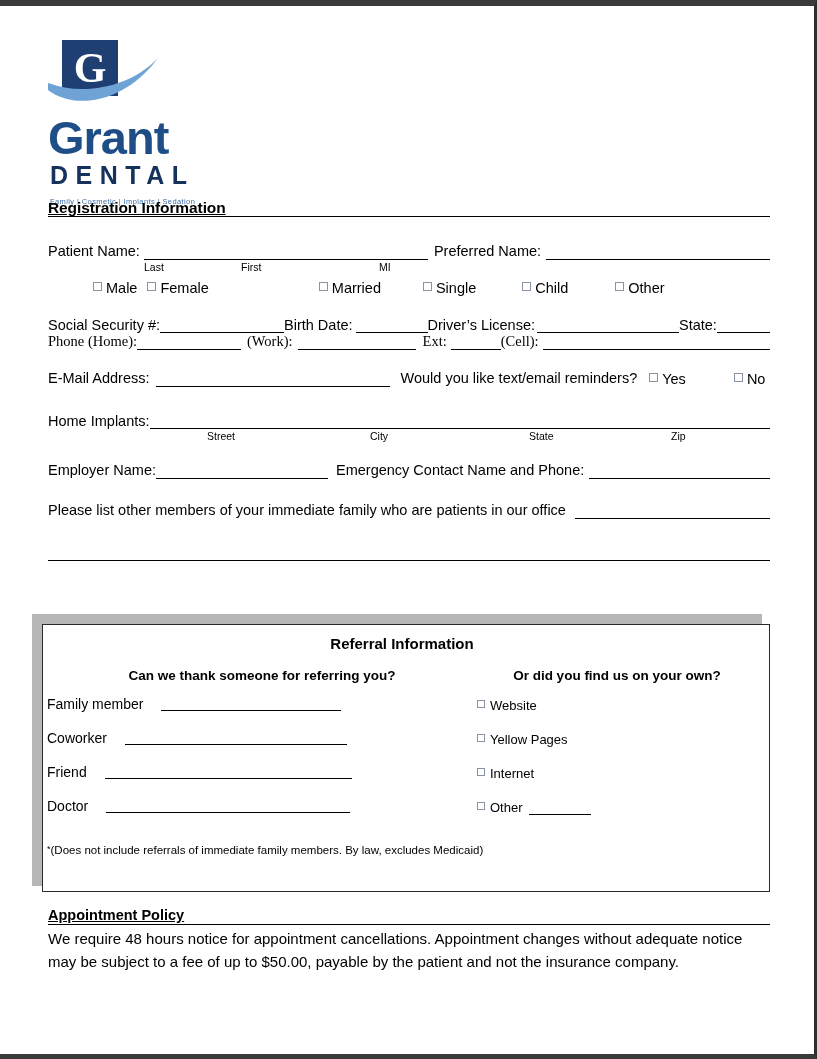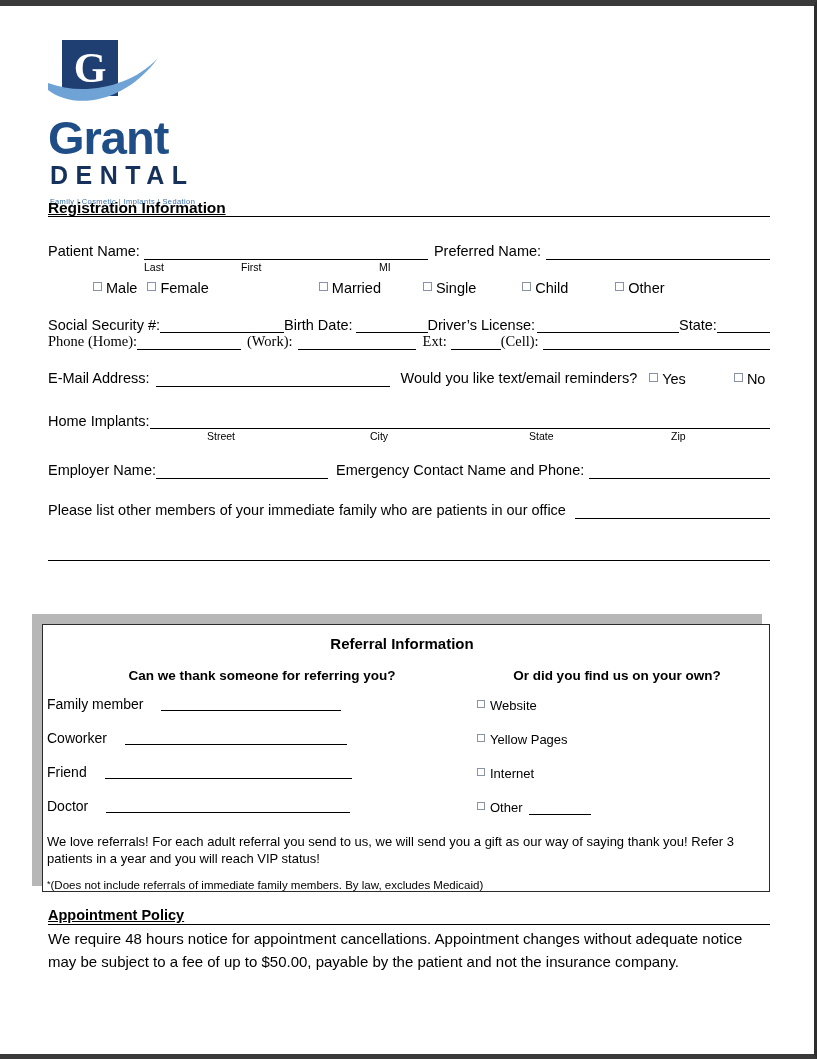--- a/index.html
+++ b/index.html
@@ -369,21 +369,20 @@
           </div>
           <div class="ref-check">
             <span class="cb"></span>
             <span>Other</span>
             <span class="ref-line" style="width:62px;margin-left:6px;"></span>
           </div>
         </div>
 
       </div>
 
-      <div class="ref-note">We love referrals! For each adult referral you send to us, we will send you a gift as our way of saying thank you!  Refer 3 patients in a year and you will reach VIP status!</div>
       <div class="ref-fine"><span class="star">*</span><span>(Does not include referrals of immediate family members. By law, excludes Medicaid)</span></div>
     </div>
   </div>
 
   <div id="policy">
     <span id="policy-title">Appointment Policy</span>
     <div id="policy-rule"></div>
     <div id="policy-text">We require 48 hours notice for appointment cancellations. Appointment changes without adequate notice may be subject to a fee of up to $50.00, payable by the patient and not the insurance company.</div>
   </div>
 

